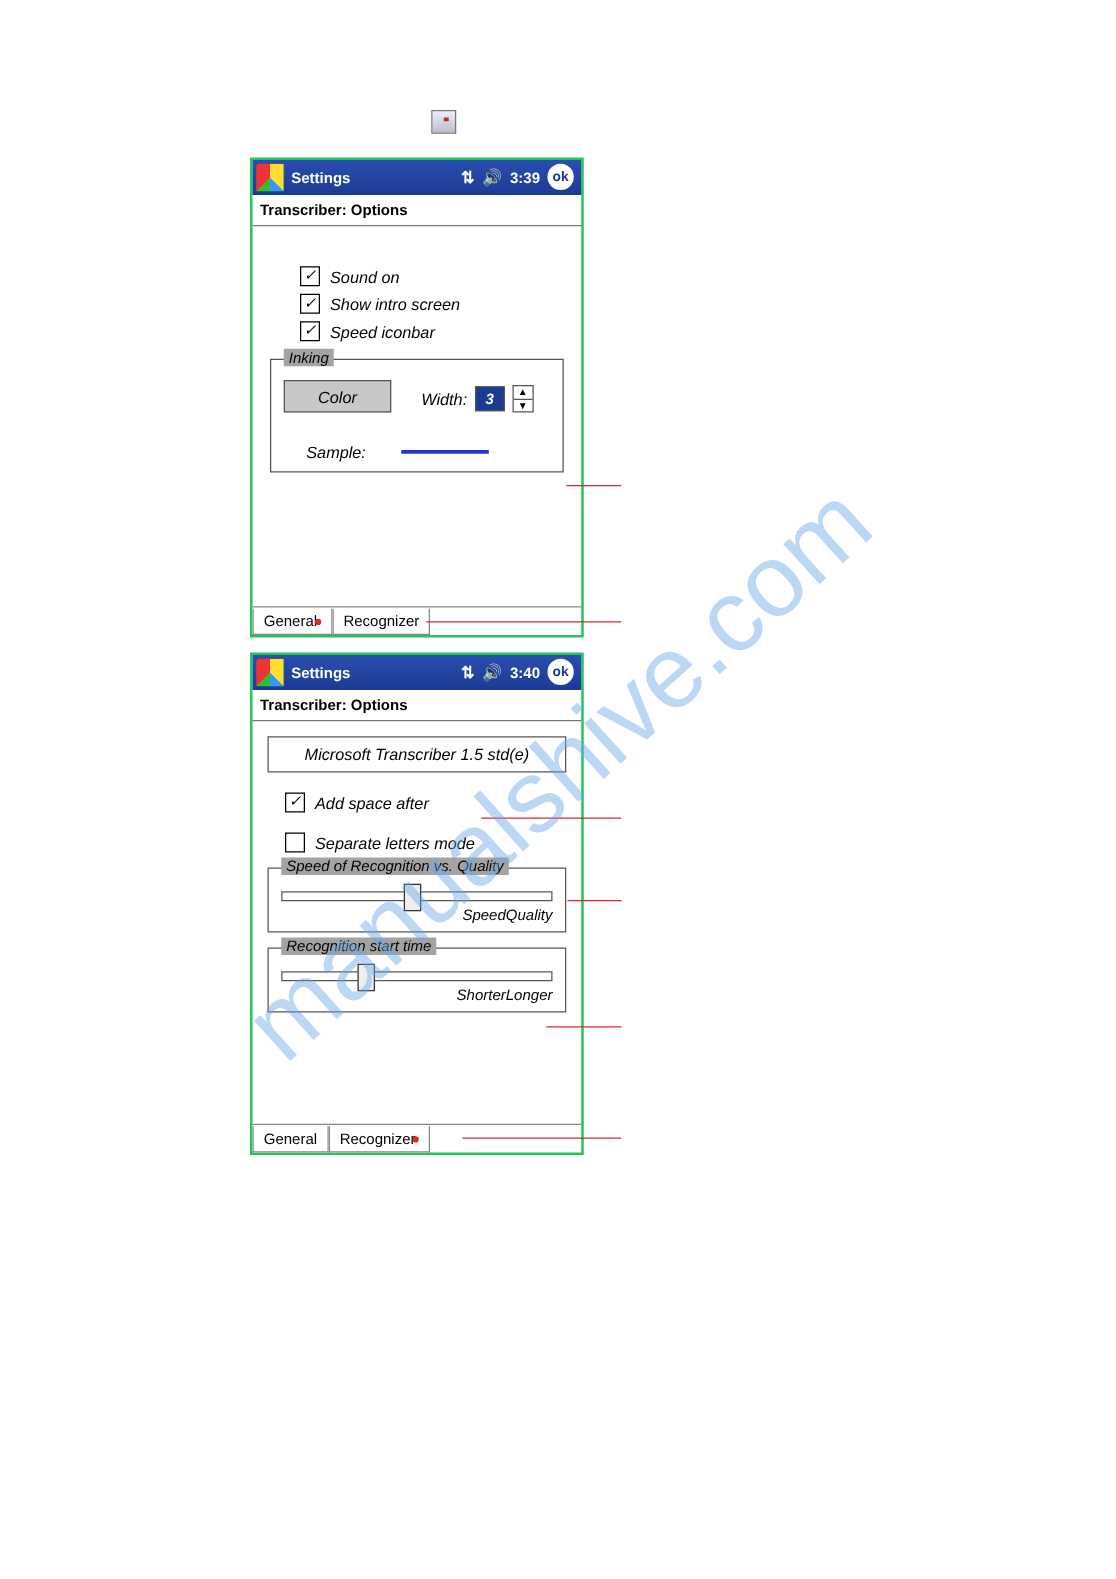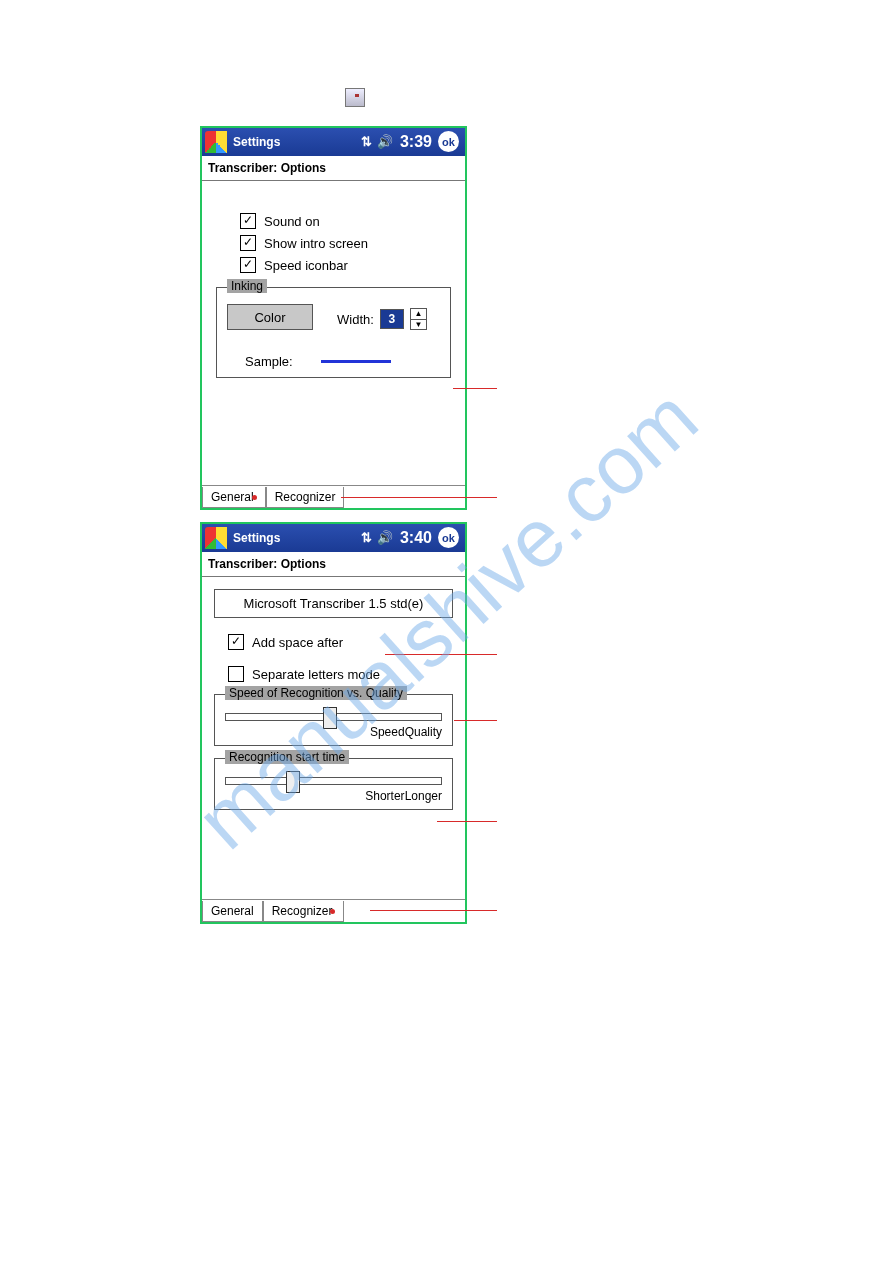--- a/index.html
+++ b/index.html
@@ -70,32 +70,32 @@
     content:""; position:absolute; inset:0;
     background: linear-gradient(45deg,#39f 0 50%,#fd3 0 100%);
     clip-path: polygon(50% 0,100% 0,100% 100%,50% 100%);
   }
   .title-text { margin-left: 6px; }
   .status-icons {
     position: absolute; right: 6px; top: 3px;
     display: flex; align-items: center; gap: 6px;
   }
   .conn-icon, .speaker-icon { font-size: 13px; color:#fff; }
-  .clock { font-size: 16px; font-weight: bold; }
+  .clock { font-size: 12px; font-weight: bold; }
   .ok-badge {
     width: 21px; height: 21px; border-radius: 50%;
     background: #fff; color: #1a3a94;
     font-size: 11px; font-weight: bold;
     display: flex; align-items: center; justify-content: center;
   }
   .subtitle {
     font-size: 12px; font-weight: bold;
     padding: 5px 6px; border-bottom: 1px solid #777;
   }
-  .body-area { padding: 8px 10px; font-size: 13px; }
+  .body-area { padding: 8px 10px; font-size: 13px; font-style: italic; }
   .cb-row { display:flex; align-items:center; margin: 6px 0 6px 28px; }
   .cb {
     width: 14px; height: 14px; border: 1px solid #000;
     margin-right: 8px; display:flex; align-items:center; justify-content:center;
     font-size: 12px; line-height: 1;
   }
   .cb.checked::after { content:"✓"; position:relative; top:-1px; }
   .inking-group {
     border: 1px solid #555; margin: 14px 4px 6px 4px;
     padding: 16px 10px 8px 10px; position: relative;

